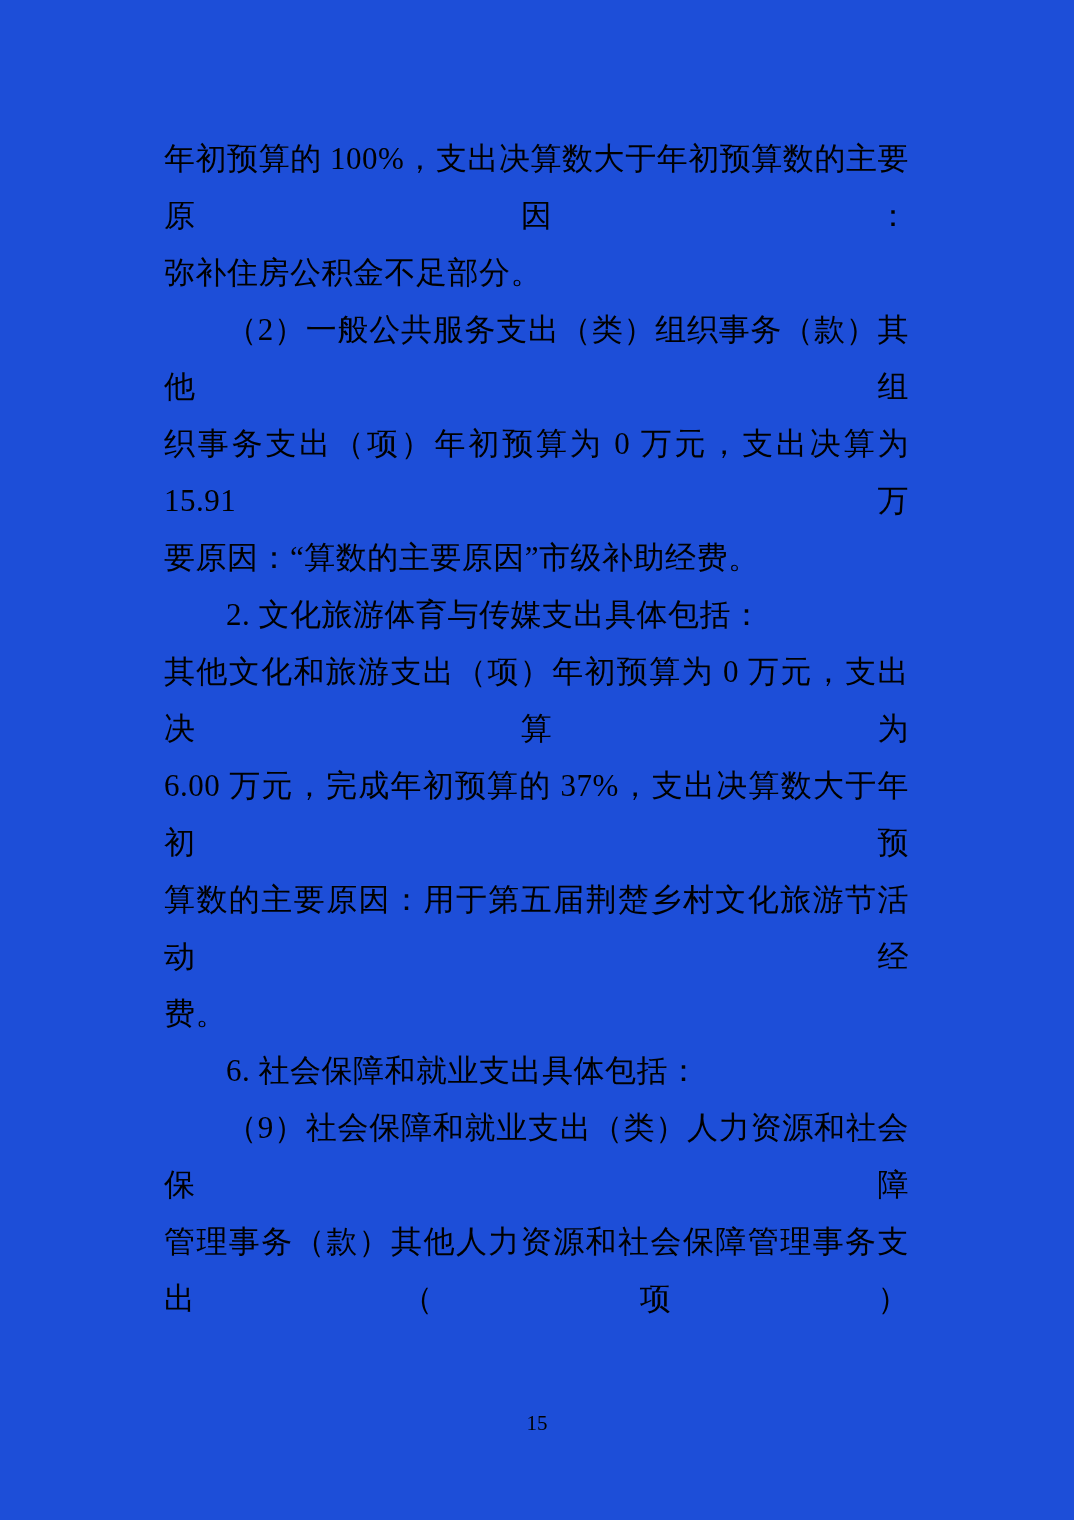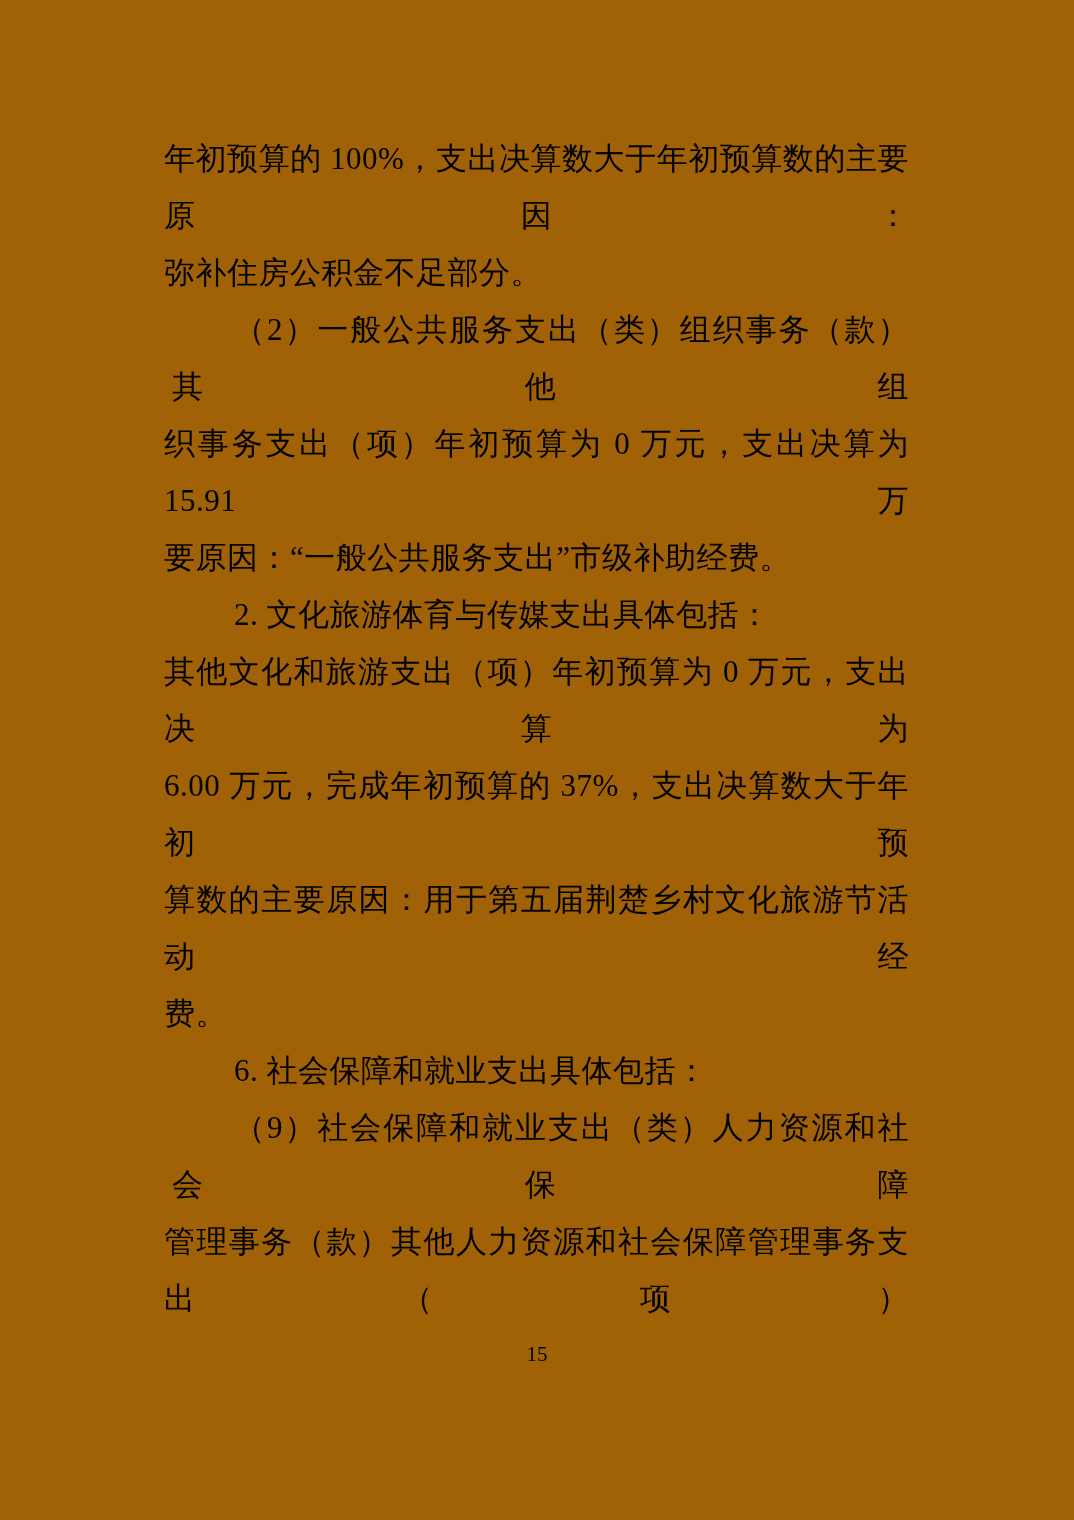--- a/index.html
+++ b/index.html
@@ -4,21 +4,21 @@
 <style>
   html, body {
     margin: 0;
     padding: 0;
     background: #ffffff;
   }
   .page {
     position: relative;
     width: 1074px;
     height: 1520px;
-    background: #a16207;
+    background: #1d4ed8;
     overflow: hidden;
     font-family: "Liberation Serif", "DejaVu Serif", serif;
     color: #000000;
   }
   .doc-body {
     position: absolute;
     left: 164px;
     top: 130px;
     width: 745px;
     font-size: 31px;
@@ -32,43 +32,42 @@
   }
   .line.justified {
     white-space: normal;
   }
   .line.last {
     text-align-last: left;
     white-space: normal;
   }
   .line.indent {
     text-indent: 62px;
-    margin-left: 8px;
   }
   .page-number {
     position: absolute;
     left: 0;
-    top: 1339px;
+    top: 1408px;
     width: 100%;
     text-align: center;
     font-size: 21px;
     line-height: 30px;
     color: #000000;
   }
 </style>
 </head>
 <body>
 
 <div class="page">
   <div class="doc-body">
       <div class="line justified">年初预算的 100%，支出决算数大于年初预算数的主要原因：</div>
       <div class="line last">弥补住房公积金不足部分。</div>
       <div class="line justified indent">（2）一般公共服务支出（类）组织事务（款）其他组</div>
       <div class="line justified">织事务支出（项）年初预算为 0 万元，支出决算为 15.91 万</div>
-      <div class="line last">要原因：“一般公共服务支出”市级补助经费。</div>
+      <div class="line last">要原因：“算数的主要原因”市级补助经费。</div>
       <div class="line last indent">2. 文化旅游体育与传媒支出具体包括：</div>
       <div class="line justified">其他文化和旅游支出（项）年初预算为 0 万元，支出决算为</div>
       <div class="line justified">6.00 万元，完成年初预算的 37%，支出决算数大于年初预</div>
       <div class="line justified">算数的主要原因：用于第五届荆楚乡村文化旅游节活动经</div>
       <div class="line last">费。</div>
       <div class="line last indent">6. 社会保障和就业支出具体包括：</div>
       <div class="line justified indent">（9）社会保障和就业支出（类）人力资源和社会保障</div>
       <div class="line justified">管理事务（款）其他人力资源和社会保障管理事务支出（项）</div>
     </div>
   <div class="page-number">15</div>

